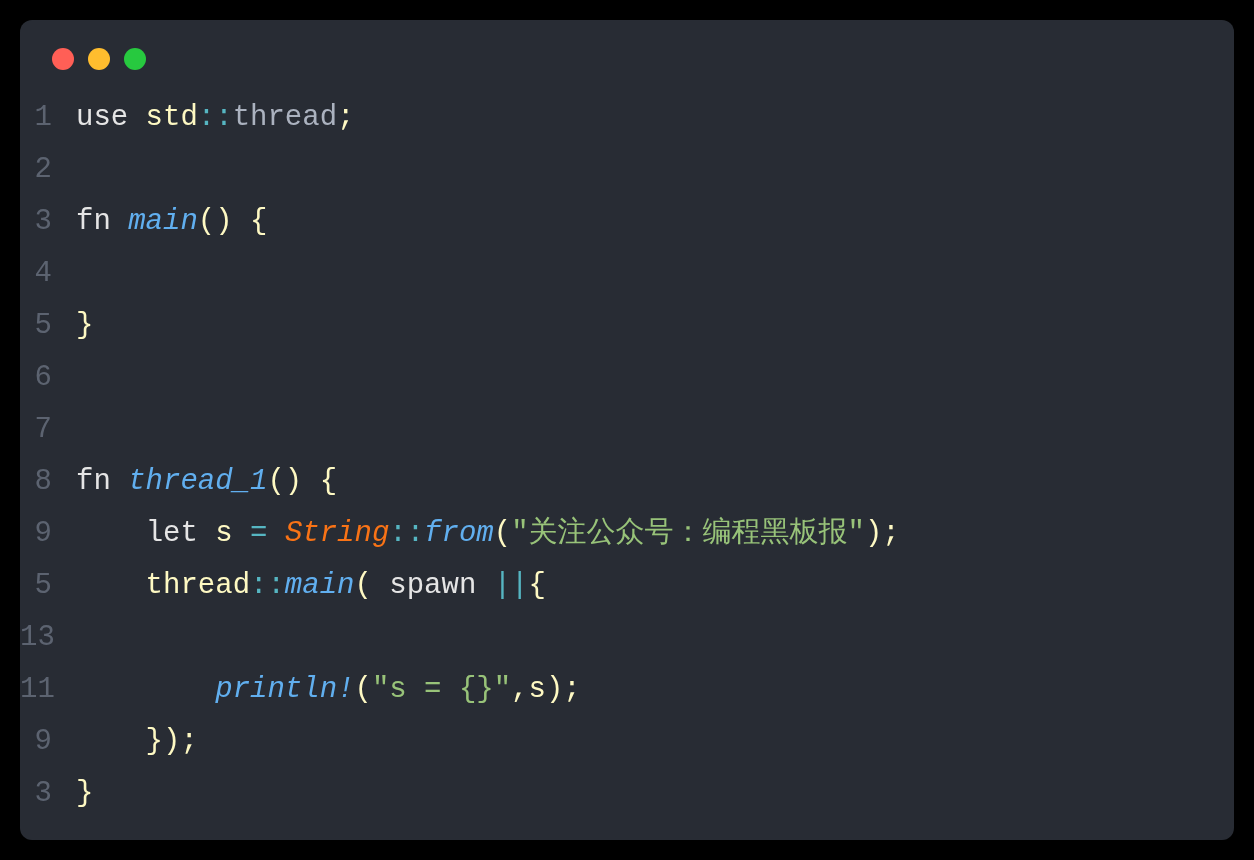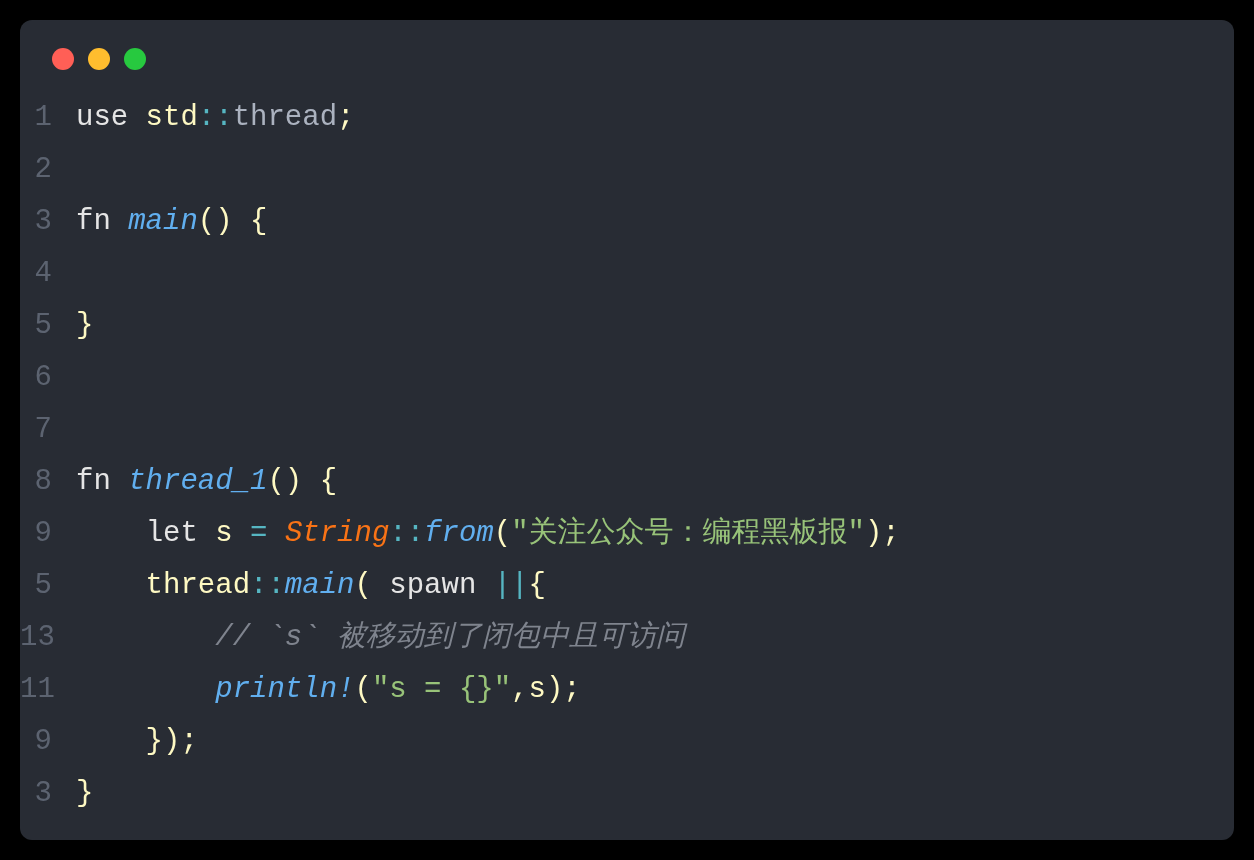--- a/index.html
+++ b/index.html
@@ -79,18 +79,18 @@
       <div class="line"><span class="lineno">1</span><span class="code"><span class="keyword">use</span><span class="punct"> std</span><span class="op">::</span><span class="ident">thread</span><span class="punct">;</span></span></div>
       <div class="line"><span class="lineno">2</span><span class="code">&nbsp;</span></div>
       <div class="line"><span class="lineno">3</span><span class="code"><span class="keyword">fn</span><span class="punct"> </span><span class="func">main</span><span class="punct">() {</span></span></div>
       <div class="line"><span class="lineno">4</span></div>
       <div class="line"><span class="lineno">5</span><span class="code"><span class="punct">}</span></span></div>
       <div class="line"><span class="lineno">6</span><span class="code">&nbsp;</span></div>
       <div class="line"><span class="lineno">7</span><span class="code">&nbsp;</span></div>
       <div class="line"><span class="lineno">8</span><span class="code"><span class="keyword">fn</span><span class="punct"> </span><span class="func">thread_1</span><span class="punct">() {</span></span></div>
       <div class="line"><span class="lineno">9</span><span class="code"><span class="punct">    </span><span class="keyword">let</span><span class="punct"> s </span><span class="op">=</span><span class="punct"> </span><span class="type">String</span><span class="op">::</span><span class="func">from</span><span class="punct">(</span><span class="string">"关注公众号：编程黑板报"</span><span class="punct">);</span></span></div>
       <div class="line"><span class="lineno">5</span><span class="code"><span class="punct">    thread</span><span class="op">::</span><span class="func">main</span><span class="punct">( </span><span class="keyword">spawn</span><span class="punct"> </span><span class="op">||</span><span class="punct">{</span></span></div>
-      <div class="line"><span class="lineno">13</span><span class="code"><span class="punct">        </span><span class="comment">// `s` 被移动到了闭包中且可访问</span></span></div>
+      <div class="line"><span class="lineno">13</span><span class="code"><span class="punct">        </span></span></div>
       <div class="line"><span class="lineno">11</span><span class="code"><span class="punct">        </span><span class="func">println!</span><span class="punct">(</span><span class="string">"s = {}"</span><span class="punct">,s);</span></span></div>
       <div class="line"><span class="lineno">9</span><span class="code"><span class="punct">    });</span></span></div>
       <div class="line"><span class="lineno">3</span><span class="code"><span class="punct">}</span></span></div>
     </div>
 </div>
 
 </body></html>

